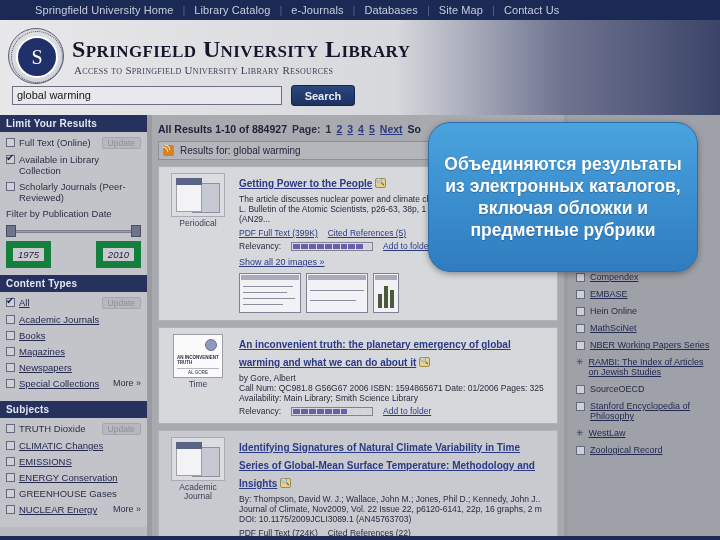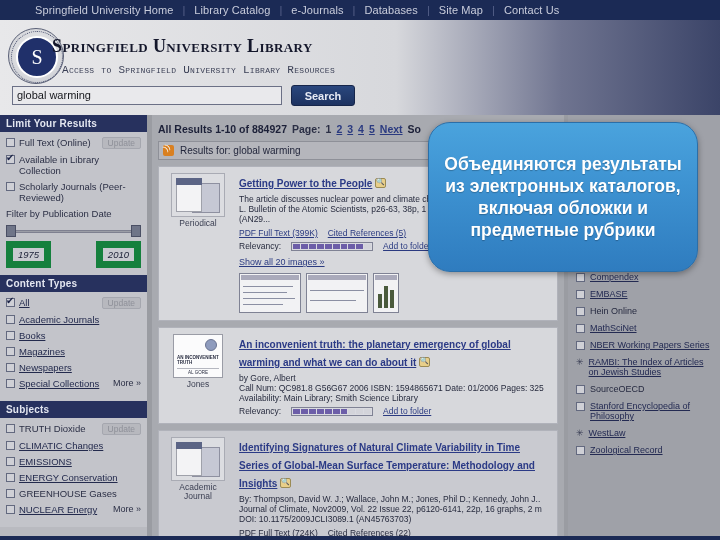--- a/index.html
+++ b/index.html
@@ -46,28 +46,28 @@
     position: absolute; left: 7px; top: 7px; width: 42px; height: 42px;
     border-radius: 50%; background: #20306a; border: 2px solid #fff;
     color: #fff; font-family: "Liberation Serif", serif;
     font-size: 20px; display: flex; align-items: center; justify-content: center;
   }
   .seal .seal-ring {
     position: absolute; left: 2px; top: 2px; width: 52px; height: 52px;
     border-radius: 50%; border: 1px dotted #4b5270;
   }
   .lib-title {
-    position: absolute; left: 52px; top: 16px;
+    position: absolute; left: 72px; top: 16px;
     font-family: "Liberation Serif", serif;
-    font-size: 18px; color: #14172b; letter-spacing: .4px;
+    font-size: 24px; color: #14172b; letter-spacing: .4px;
     font-variant: small-caps; font-weight: bold;
   }
   .lib-sub {
-    position: absolute; left: 62px; top: 44px;
-    font-family: Liberation Mono, monospace;
+    position: absolute; left: 74px; top: 44px;
+    font-family: Liberation Serif, serif;
     font-size: 11px; color: #3a3f55; letter-spacing: .3px;
     font-variant: small-caps;
   }
   .searchbox {
     position: absolute; left: 12px; top: 66px;
     width: 270px; height: 19px;
     background: #e9e9ec; border: 1px solid #6b7086;
     font-size: 11px; color: #16171c; padding: 0 4px; line-height: 17px;
     font-family: "Liberation Sans", sans-serif;
   }
@@ -429,21 +429,21 @@
         </div>
       </div>
 
       <div class="result">
         <div class="thumb">
           <div class="cover">
             <div class="globe"></div>
             <div class="ct">AN INCONVENIENT TRUTH</div>
             <div class="ca">AL GORE</div>
           </div>
-          <div class="tl">Jones</div>
+          <div class="tl">Time</div>
         </div>
         <div class="meta">
           <span class="rtitle">An inconvenient truth: the planetary emergency of global warming and what we can do about it</span><span class="mag"></span>
           <div class="rdesc" style="white-space:pre-line">by Gore, Albert
 Call Num: QC981.8 G56G67 2006 ISBN: 1594865671 Date: 01/2006 Pages: 325
 Availability: Main Library; Smith Science Library</div>
           <div class="relrow">
             <span class="rel-label">Relevancy:</span>
             <span class="relbar">
               <i></i>

